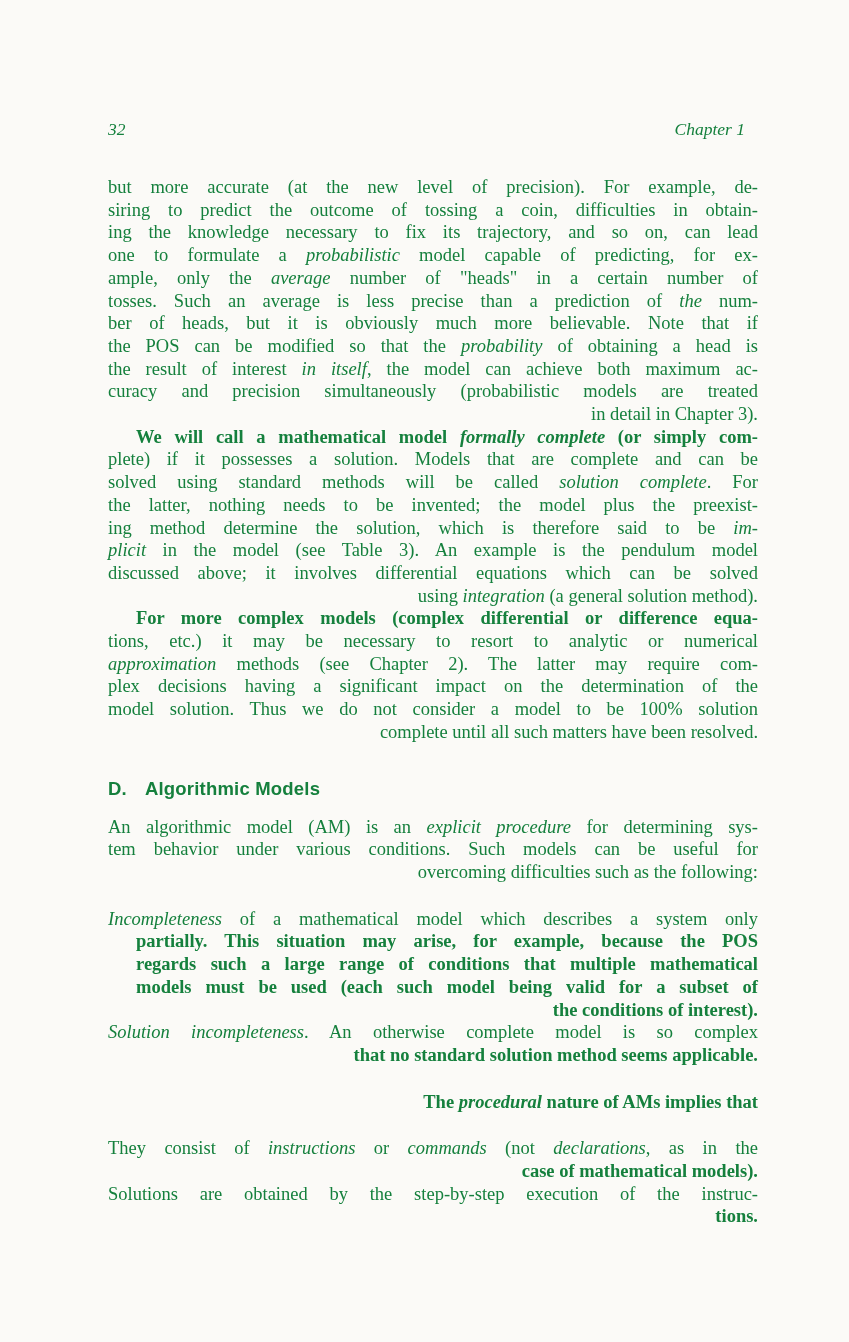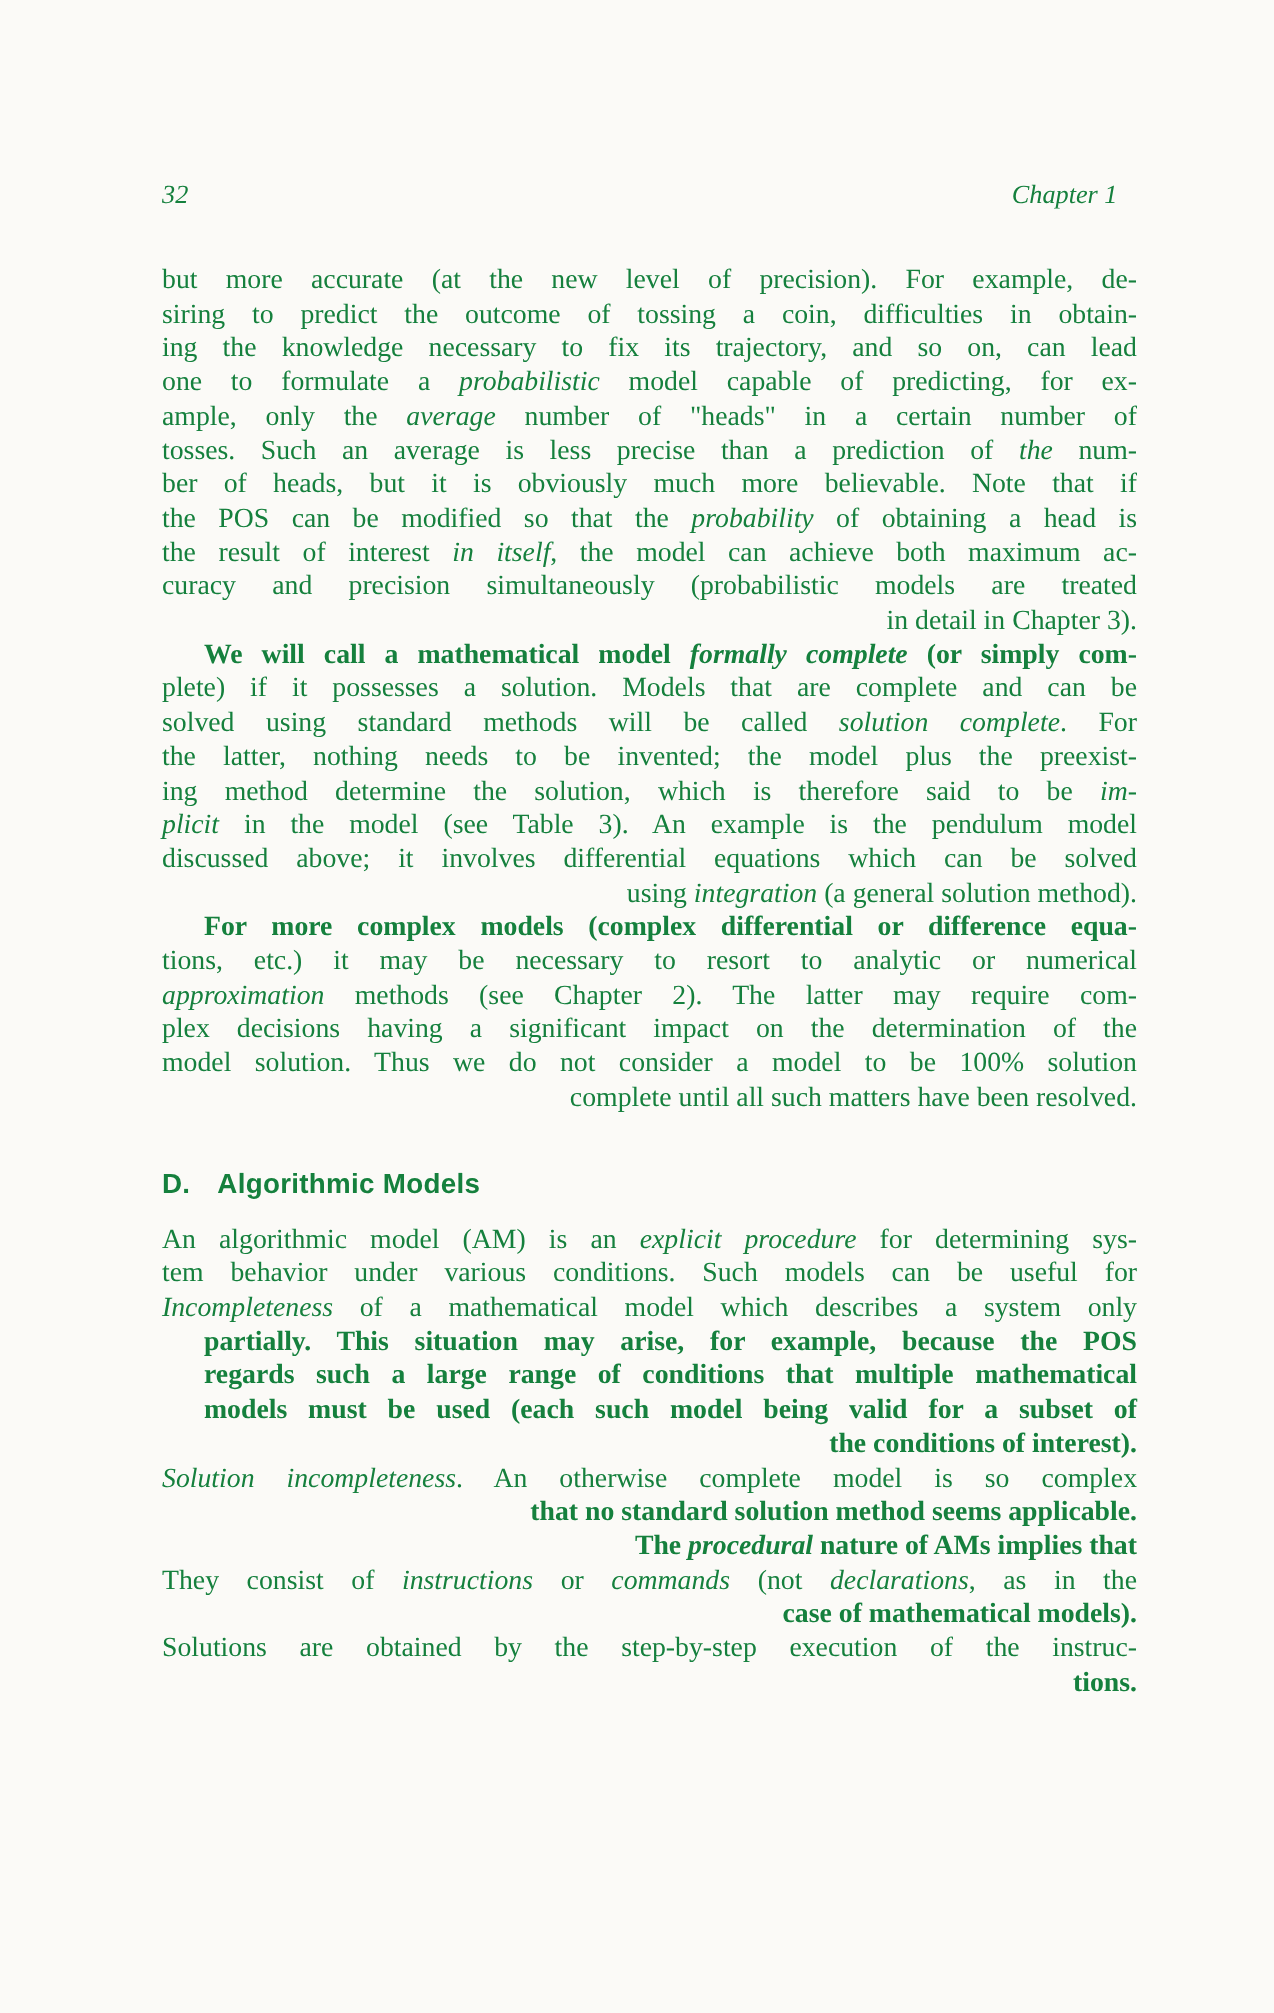--- a/index.html
+++ b/index.html
@@ -30,21 +30,21 @@
   }
   .text-column {
     position: absolute;
     left: 108px;
     top: 176px;
     width: 650px;
     font-size: 18.5px;
     line-height: 22.7px;
   }
   .block { margin: 0; }
-  .block.space-before { }
+  .block.space-before { margin-top: 24px; }
   .line {
     text-align: justify;
     text-align-last: justify;
   }
   .line.last {
     text-align-last: auto;
     text-align: right;
   }
   .line.pad { padding-left: 28px; font-weight: bold; }
   .it { font-style: italic; }
@@ -95,20 +95,21 @@
         <div class="line"><span>tions, etc.) it may be necessary to resort to analytic or numerical</span></div>
         <div class="line"><span class="it">approximation</span><span> methods (see Chapter 2). The latter may require com-</span></div>
         <div class="line"><span>plex decisions having a significant impact on the determination of the</span></div>
         <div class="line"><span>model solution. Thus we do not consider a model to be 100% solution</span></div>
         <div class="line last"><span>complete until all such matters have been resolved.</span></div>
       </div>
       <div class="heading"><span class="hnum">D.</span><span>Algorithmic Models</span></div>
       <div class="block para">
         <div class="line"><span>An algorithmic model (AM) is an </span><span class="it">explicit procedure</span><span> for determining sys-</span></div>
         <div class="line"><span>tem behavior under various conditions. Such models can be useful for</span></div>
+        <div class="line last"><span>overcoming difficulties such as the following:</span></div>
       </div>
       <div class="block hang space-before">
         <div class="line"><span class="it">Incompleteness</span><span> of a mathematical model which describes a system only</span></div>
         <div class="line pad"><span>partially. This situation may arise, for example, because the POS</span></div>
         <div class="line pad"><span>regards such a large range of conditions that multiple mathematical</span></div>
         <div class="line pad"><span>models must be used (each such model being valid for a subset of</span></div>
         <div class="line last pad"><span>the conditions of interest).</span></div>
       </div>
       <div class="block hang">
         <div class="line"><span class="it">Solution incompleteness</span><span>. An otherwise complete model is so complex</span></div>

